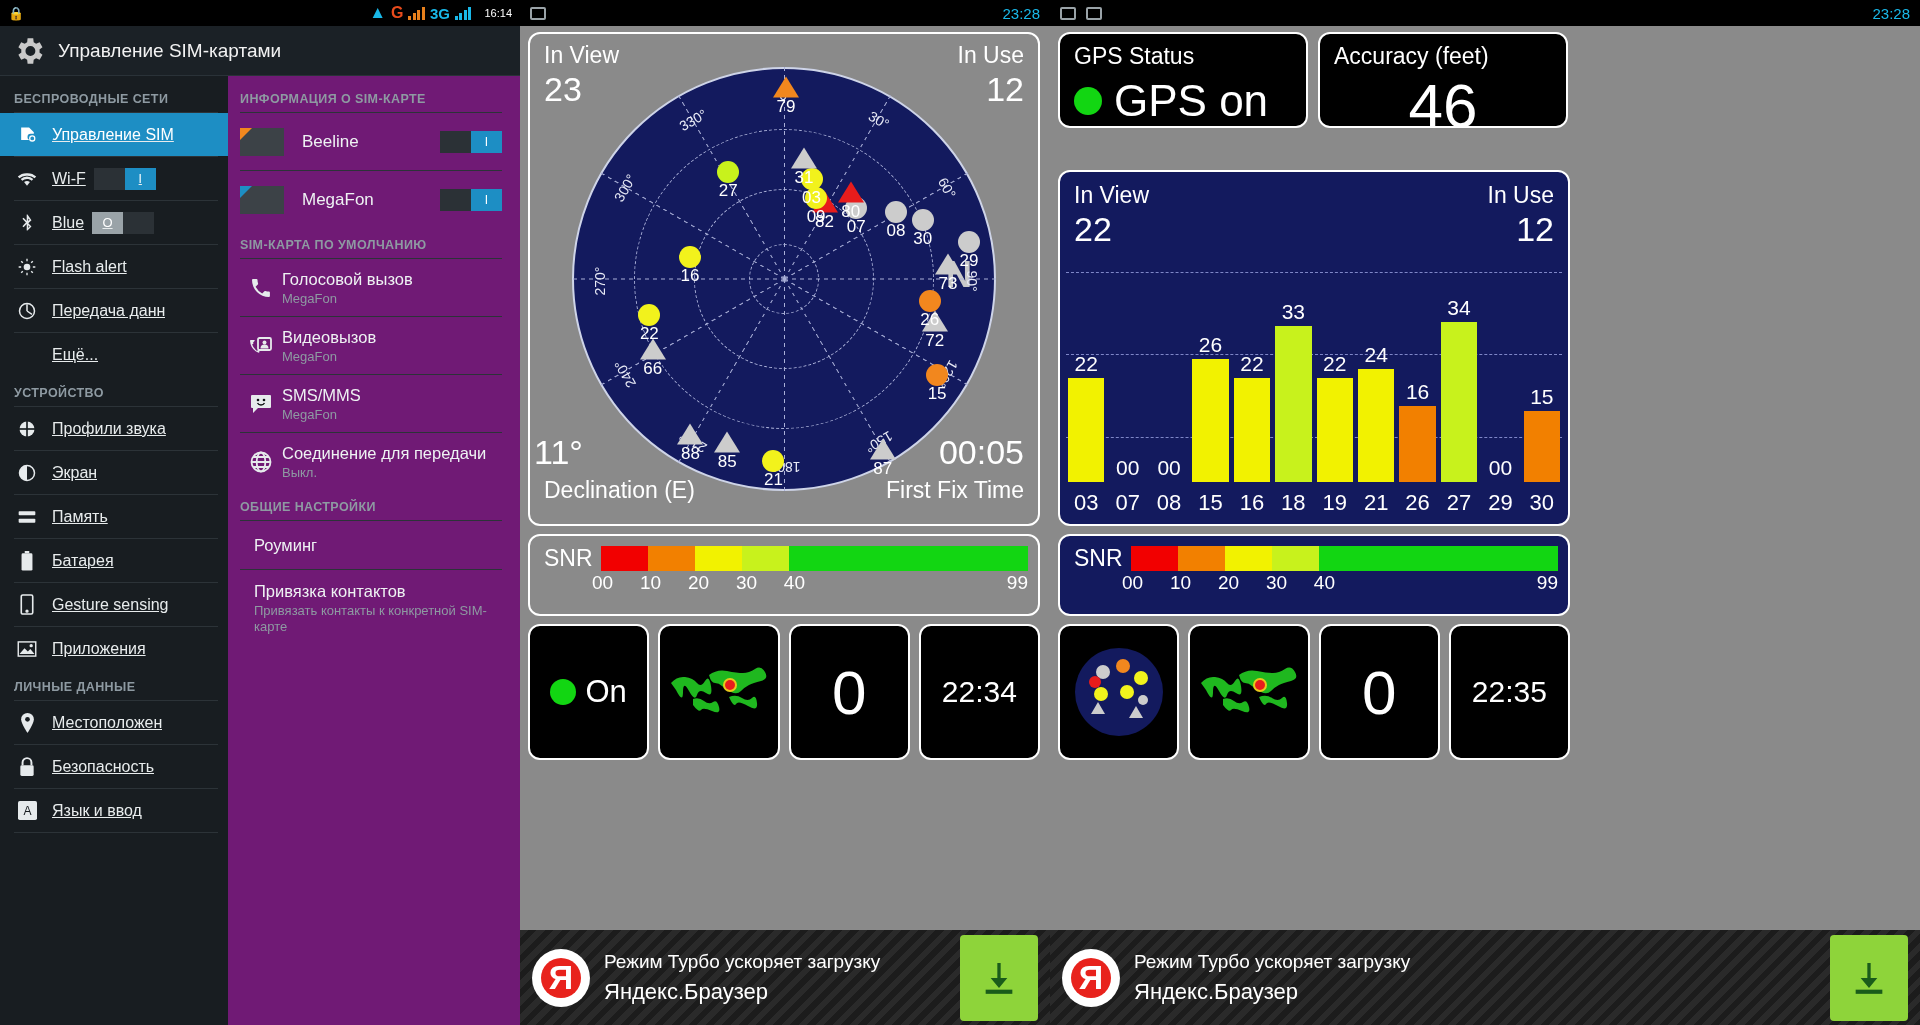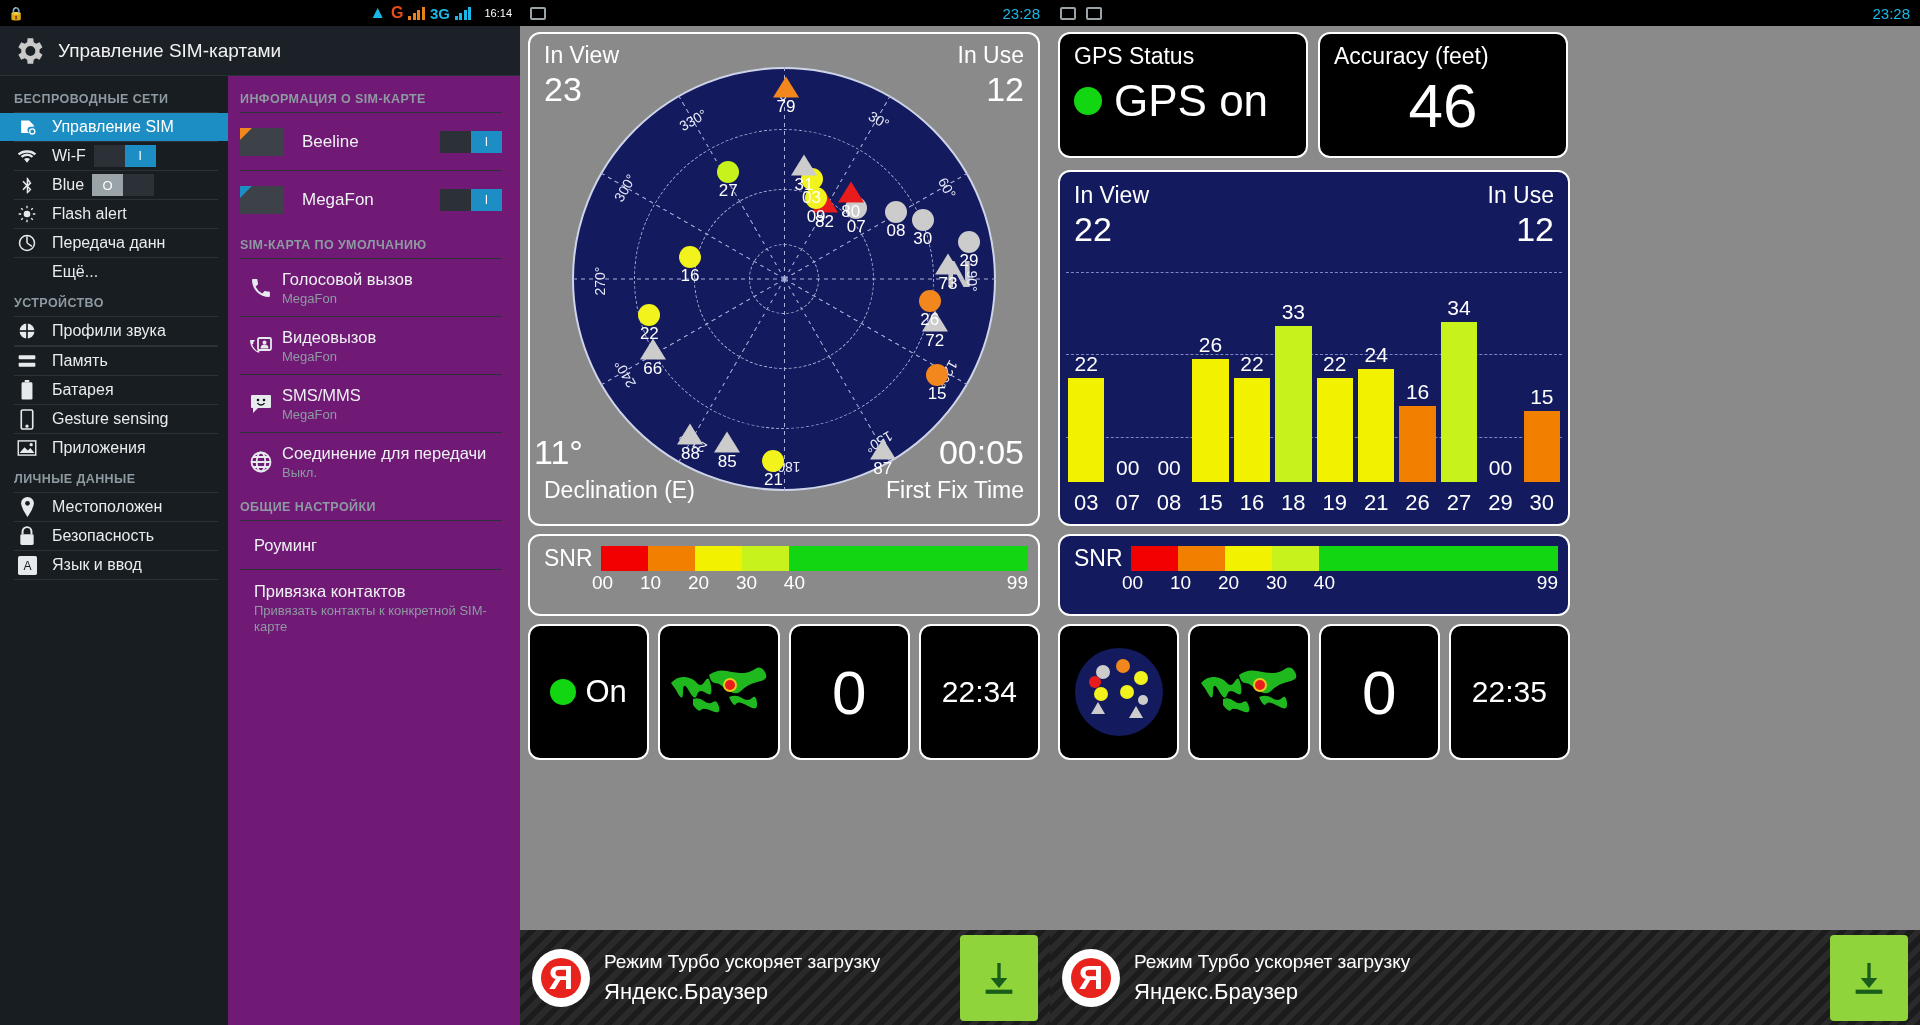--- a/index.html
+++ b/index.html
@@ -32,22 +32,22 @@
   .set-body { position:absolute; top:76px; left:0; right:0; bottom:0; display:flex; }
   .set-left { width:228px; background:#181d21; padding-top:6px; }
   .set-right { flex:1; background:#701a75; padding-top:6px; }
 
   .grp-head { color:#8e9aa2; font-size:12.5px; font-weight:bold;
               letter-spacing:.4px; padding:10px 0 6px 14px; }
   .grp-head.r { padding-left:12px; }
   .divider { height:1px; background:#2c3338; margin:0 10px 0 14px; }
   .divider.r { margin:0 18px 0 12px; }
 
-  .row { display:flex; align-items:center; height:28px; padding-left:14px;
-         color:#e8eced; font-size:16px; white-space:nowrap; overflow:hidden; }
+  .row { display:flex; align-items:center; height:43px; padding-left:14px;
+         color:#e8eced; font-size:16px; white-space:nowrap; overflow:hidden;text-decoration:underline; }
   .row .ico { width:26px; flex:none; display:flex; align-items:center;
               justify-content:center; margin-right:12px; color:#e6eaec; }
   .row.sel { background:#1d8ec4; }
   .row.sel .lbl { color:#fff; }
   .row .lbl { overflow:hidden; }
   .row.noico { padding-left:52px; }
 
   .tgl { width:62px; height:22px; background:#2b3136; display:flex; margin-left:8px;
          flex:none; }
   .tgl .on { width:50%; height:100%; background:#1d8ec4; color:#fff; font-size:12px;
@@ -148,21 +148,21 @@
            font-size:34px; font-weight:bold; z-index:2;}
   .btxt { color:#fff; }
   .btxt .l1 { font-size:19px; }
   .btxt .l2 { font-size:22px; margin-top:6px; }
   .dlbtn { margin-left:auto; width:78px; height:86px; background:#8ed43a;
            border-radius:4px; display:flex; align-items:center; justify-content:center;
            flex:none; }
 
   
   .p3 .top-cards { position:absolute; left:8px; top:32px; display:flex; gap:10px; }
-  .topcard { width:243px; height:126px; background:#000; border:2px solid #fff;
+  .topcard { width:243px; height:96px; background:#000; border:2px solid #fff;
              border-radius:12px; position:relative; }
   .topcard .t { position:absolute; left:14px; top:9px; color:#fff; font-size:23px; }
   .topcard .v { position:absolute; left:14px; top:42px; color:#fff; font-size:44px;
                 display:flex; align-items:center; }
   .topcard .v.c { left:0; width:100%; justify-content:center; font-size:62px; top:36px;}
   .gdot { width:28px; height:28px; border-radius:50%; background:#12d612;
           margin-right:12px; }
 
   .graph-card { position:absolute; left:8px; top:170px; width:504px; height:356px;
                 background:#131a5e; border:2px solid #fff; border-radius:12px;
@@ -300,20 +300,29 @@
             <svg width="20" height="20" viewBox="0 0 24 24" fill="#e6eaec">
                 <circle cx="12" cy="12" r="9"></circle>
                 <path d="M11 1h2v22h-2z" fill="#181d21"></path>
                 <path d="M1 11h22v2H1z" fill="#181d21"></path>
               </svg>
           </span>
           <span class="lbl">Профили звука</span>
         </div>
         <div class="divider"></div>
 
+        <div class="row">
+          <span class="ico">
+            <svg width="20" height="20" viewBox="0 0 24 24" fill="#e6eaec">
+                <path d="M12 3a9 9 0 000 18z"></path>
+                <circle cx="12" cy="12" r="9" fill="none" stroke="#e6eaec" stroke-width="1.8"></circle>
+              </svg>
+          </span>
+          <span class="lbl">Экран</span>
+        </div>
         <div class="divider"></div>
 
         <div class="row">
           <span class="ico">
             <svg width="20" height="16" viewBox="0 0 24 18" fill="#e6eaec">
                 <rect x="2" y="2" width="20" height="5" rx="1"></rect>
                 <rect x="2" y="11" width="20" height="5" rx="1"></rect>
               </svg>
           </span>
           <span class="lbl">Память</span>
@@ -621,21 +630,21 @@
             <div class="cap">82</div>
           </div>
           <div class="sat" style="left: 242.098px; top: 129.307px;">
             <div class="dot" style="background: rgb(242, 242, 28);"></div>
             <div class="cap">09</div>
           </div>
           <div class="sat" style="left: 237.547px; top: 109.537px;">
             <div class="dot" style="background: rgb(242, 242, 28);"></div>
             <div class="cap">03</div>
           </div>
-          <div class="sat" style="left: 230.065px; top: 96px;">
+          <div class="sat" style="left: 230.065px; top: 89px;">
             <div class="tri" style="border-bottom-color: rgb(204, 204, 204);"></div>
             <div class="cap">31</div>
           </div>
         </div>
     </div>
 
     <div class="snr-card">
       <div class="snr-row">
         <span class="snr-lbl">SNR</span>
         <span class="snr-bar" id="snrbar1">

